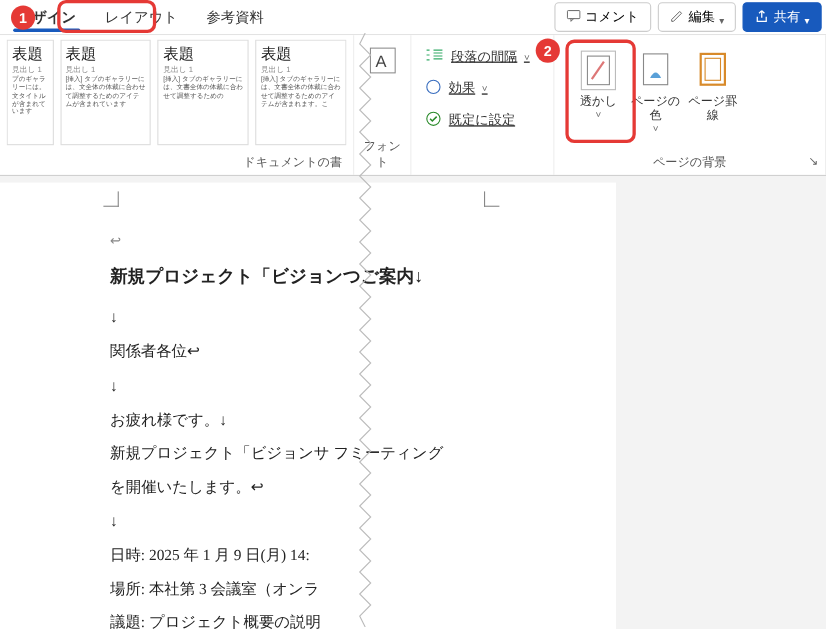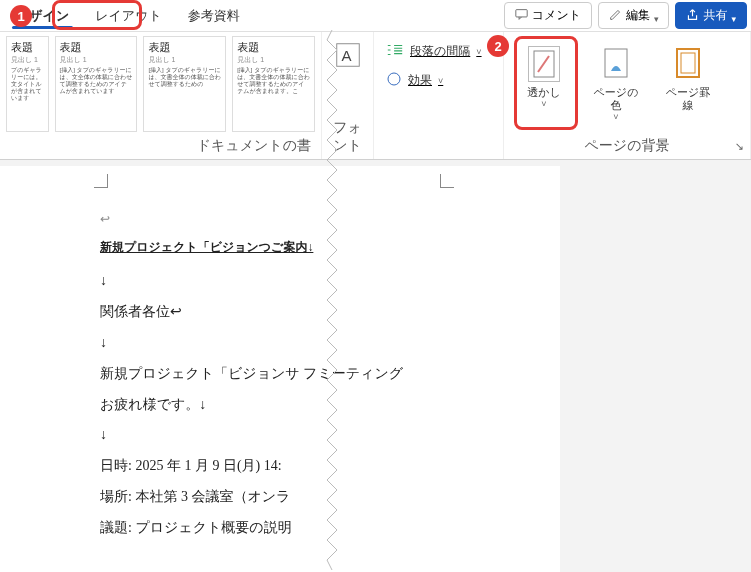--- a/index.html
+++ b/index.html
@@ -71,21 +71,21 @@
     position: relative;
   }
   .ribbon-group {
     display: flex;
     flex-direction: column;
     padding: 4px 6px 0 6px;
     border-right: 1px solid #eee;
   }
   .ribbon-group-label {
     text-align: center;
-    font-size: 14px;
+    font-size: 11px;
     color: #555;
     padding: 2px 0 4px 0;
     margin-top: auto;
   }
   .themes-row {
     display: flex;
     gap: 6px;
     flex: 1;
     overflow: hidden;
   }
@@ -94,41 +94,41 @@
     height: 96px;
     border: 1px solid #ddd;
     background: #fff;
     font-size: 6px;
     line-height: 1.2;
     padding: 4px;
     color: #555;
     overflow: hidden;
   }
   .theme-thumb.cut { width: 44px; overflow: hidden; }
-  .theme-title { font-size: 11px; color:#222; margin-bottom:2px; }
+  .theme-title { font-size: 14px; color:#222; margin-bottom:2px; }
   .theme-sub { font-size: 7px; color:#888; margin: 2px 0; }
   .para-col {
     display: flex;
     flex-direction: column;
     gap: 6px;
     padding-top: 4px;
     text-decoration: underline;
   }
   .para-item {
     display: flex;
     align-items: center;
     gap: 6px;
     font-size: 12px;
     color: #333;
     padding: 2px 6px;
     cursor: pointer;
   }
   .page-bg-group {
     display: flex;
-    gap: 20px;
+    gap: 0;
     padding: 6px 8px 0 8px;
     align-items: flex-start;
   }
   .big-btn {
     display: flex;
     flex-direction: column;
     align-items: center;
     justify-content: flex-start;
     width: 52px;
     padding: 4px 2px;
@@ -190,23 +190,22 @@
     top: 8px;
     width: 14px;
     height: 14px;
     border-left: 1px solid #888;
     border-bottom: 1px solid #888;
   }
   .doc-page .margin-mark-l { left: 94px; transform: scaleX(-1); }
   .doc-page .margin-mark-r { left: 440px; }
   .doc-title {
     font-weight: 700;
-    font-size: 12px;
+    font-size: 16px;
     margin: 56px 0 6px 0;
-    text-decoration: underline;
   }
   .jag {
     position: absolute;
     top: 30px;
     left: 325px;
     width: 14px;
     height: 540px;
     z-index: 5;
     pointer-events: none;
   }
@@ -314,20 +313,29 @@
       </div>
       <div class="para-item">
         <span>
           <svg width="16" height="16" viewBox="0 0 16 16">
               <circle cx="8" cy="8" r="6" fill="none" stroke="#3a6ebf"></circle>
             </svg>
         </span>
         <span>効果</span>
         <span class="chev">˅</span>
       </div>
+      <div class="para-item">
+        <span>
+          <svg width="16" height="16" viewBox="0 0 16 16">
+              <circle cx="8" cy="8" r="6" fill="none" stroke="#2a8a2a"></circle>
+              <path d="M5 8 L7 10 L11 6" fill="none" stroke="#2a8a2a" stroke-width="1.4"></path>
+            </svg>
+        </span>
+        <span>既定に設定</span>
+      </div>
     </div>
   </div>
 
   <div class="ribbon-group" style="flex:1; position:relative">
     <div class="page-bg-group">
       <div class="big-btn">
         <div class="icon-box">
           <svg width="22" height="28" viewBox="0 0 22 28">
               <rect x="1" y="1" width="20" height="26" fill="none" stroke="#888"></rect>
               <path d="M5 22 L16 6" stroke="#d77" stroke-width="2"></path>
@@ -371,20 +379,21 @@
 
 <div class="doc-area">
   <div class="doc-page">
     <div class="margin-mark-l"></div>
     <div class="margin-mark-r"></div>
     <div style="position:absolute; top:40px; left:100px; color:#888; font-size:12px;">↩</div>
     <div class="doc-title">新規プロジェクト「ビジョンつご案内↓</div>
     <div>↓</div>
     <div>関係者各位↩</div>
     <div>↓</div>
+    <div>お疲れ様です。↓</div>
     <div>新規プロジェクト「ビジョンサ    フミーティング</div>
-    <div>お疲れ様です。↓</div>
+    <div>を開催いたします。↩</div>
     <div>↓</div>
     <div>日時: 2025 年 1 月 9 日(月) 14:</div>
     <div>場所: 本社第 3 会議室（オンラ</div>
     <div>議題: プロジェクト概要の説明</div>
   </div>
 </div>
 
 </body></html>

